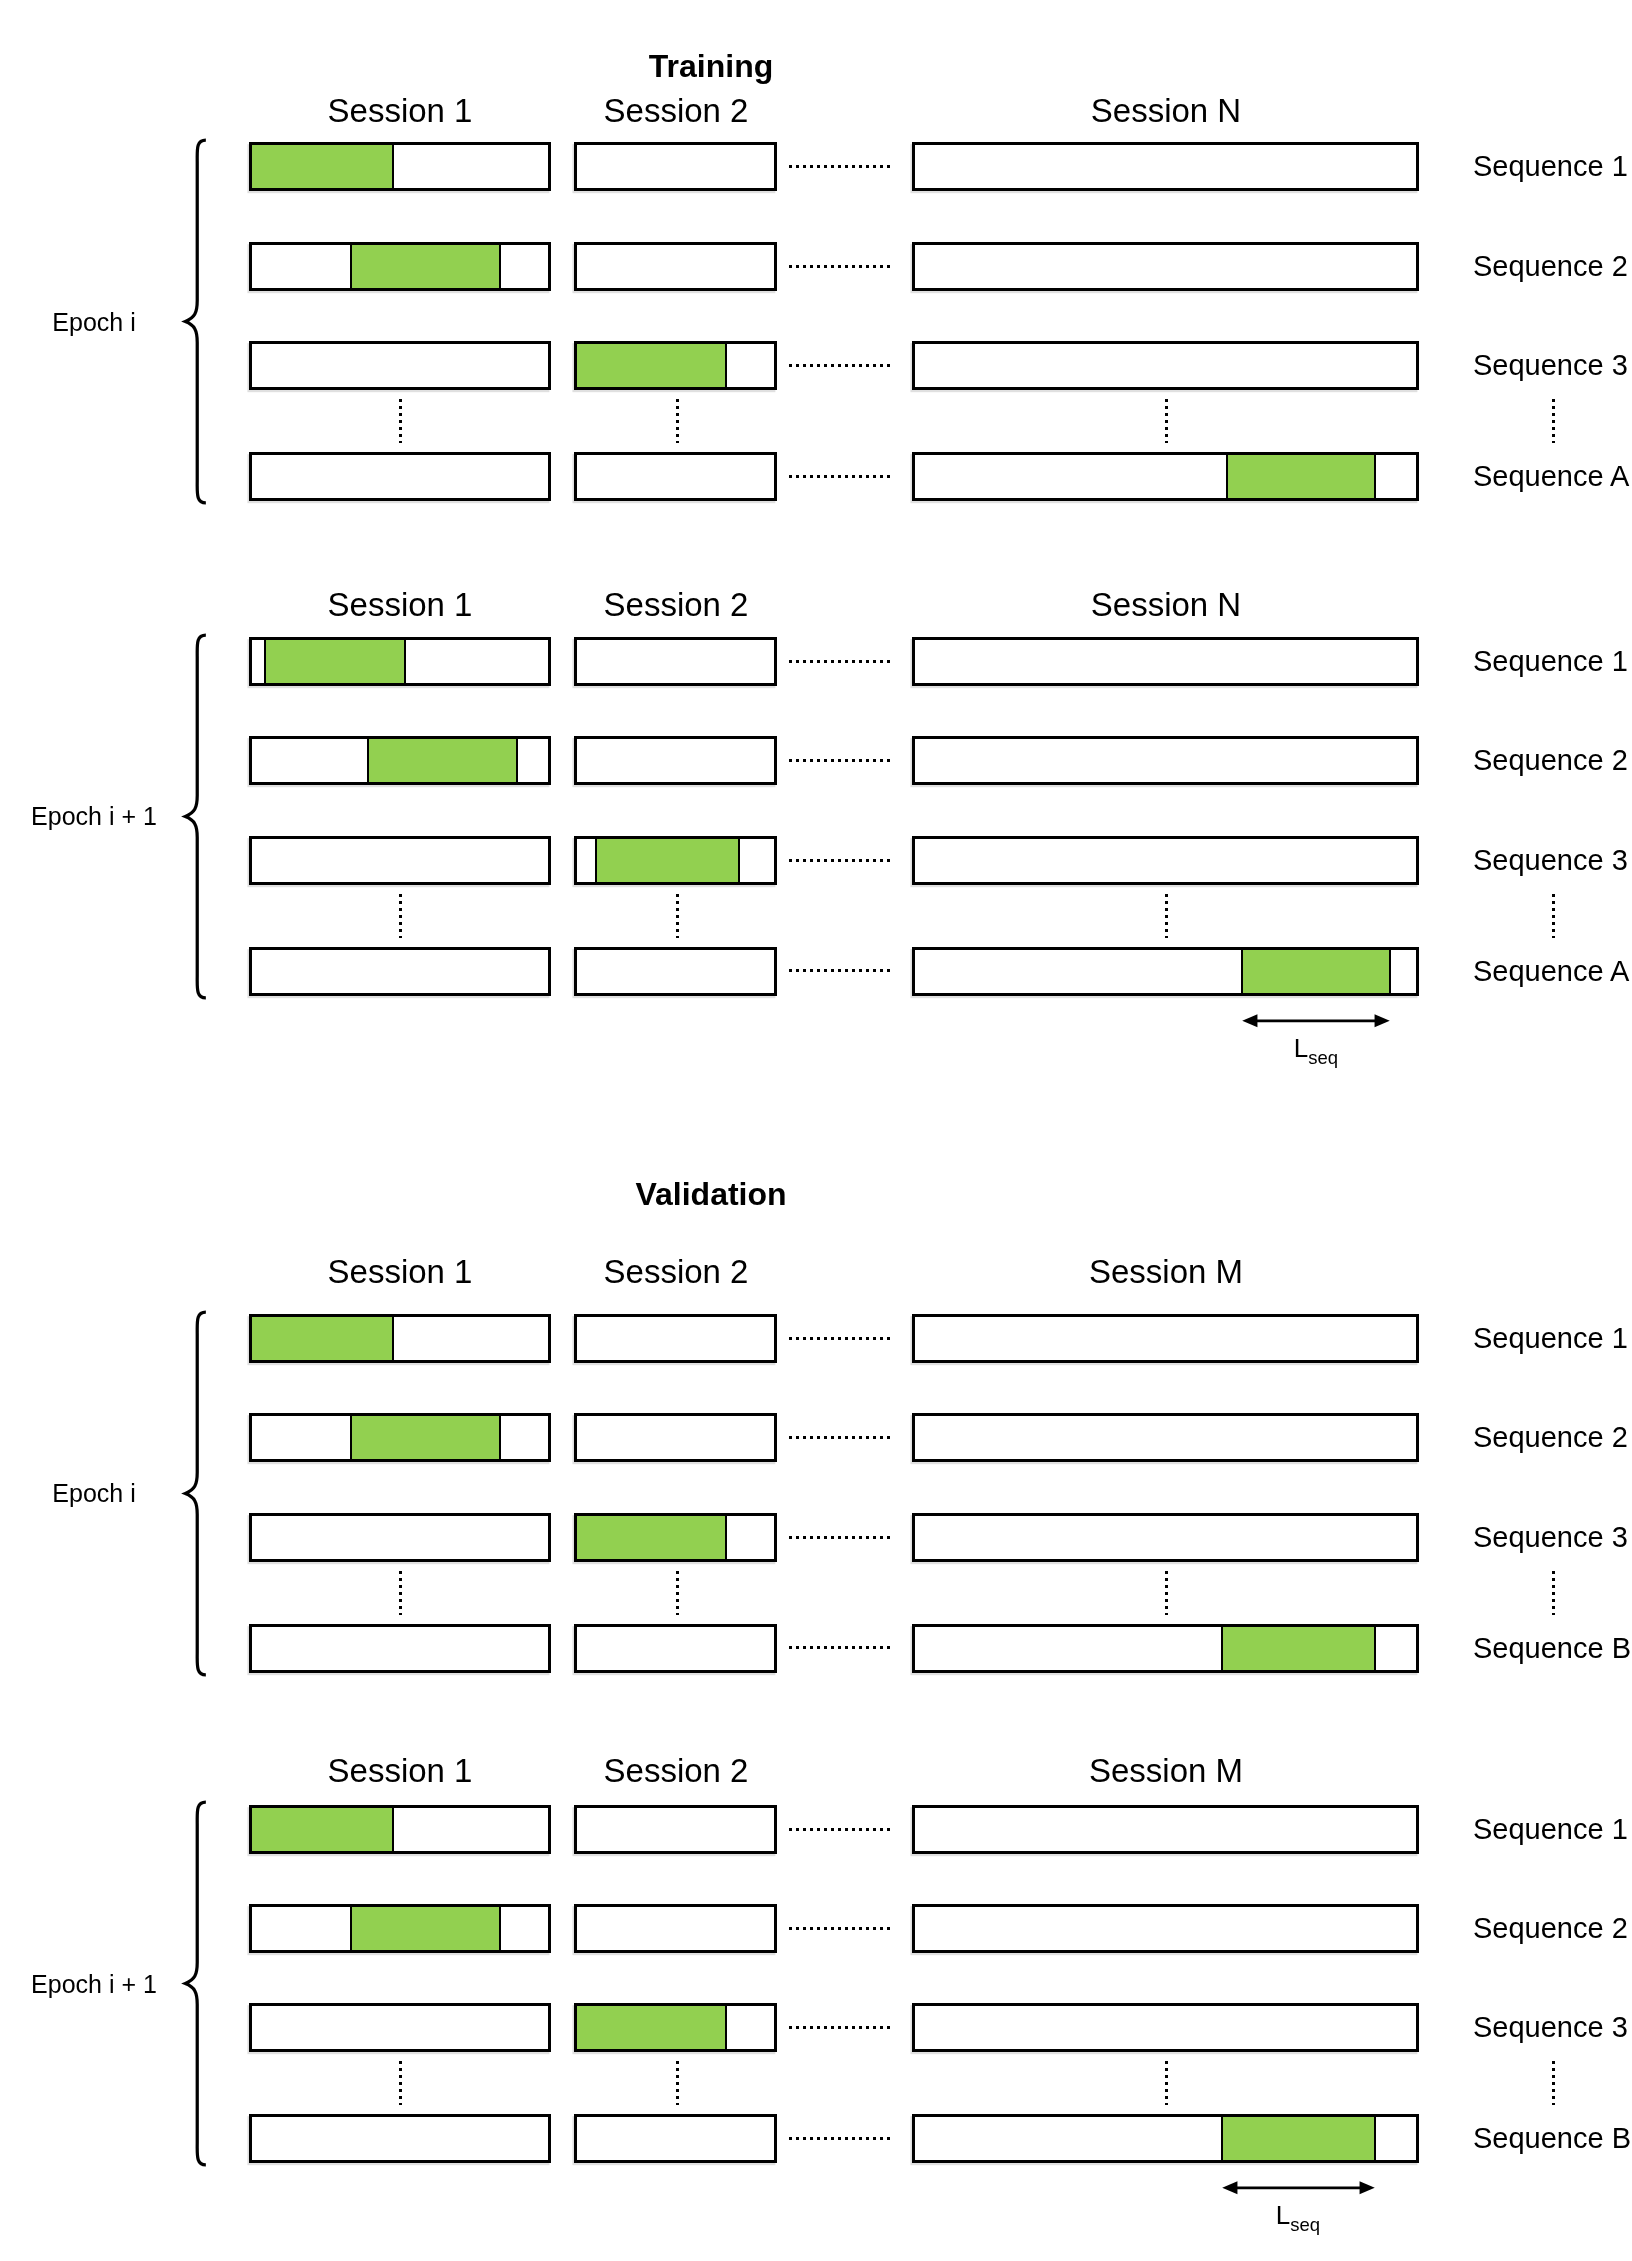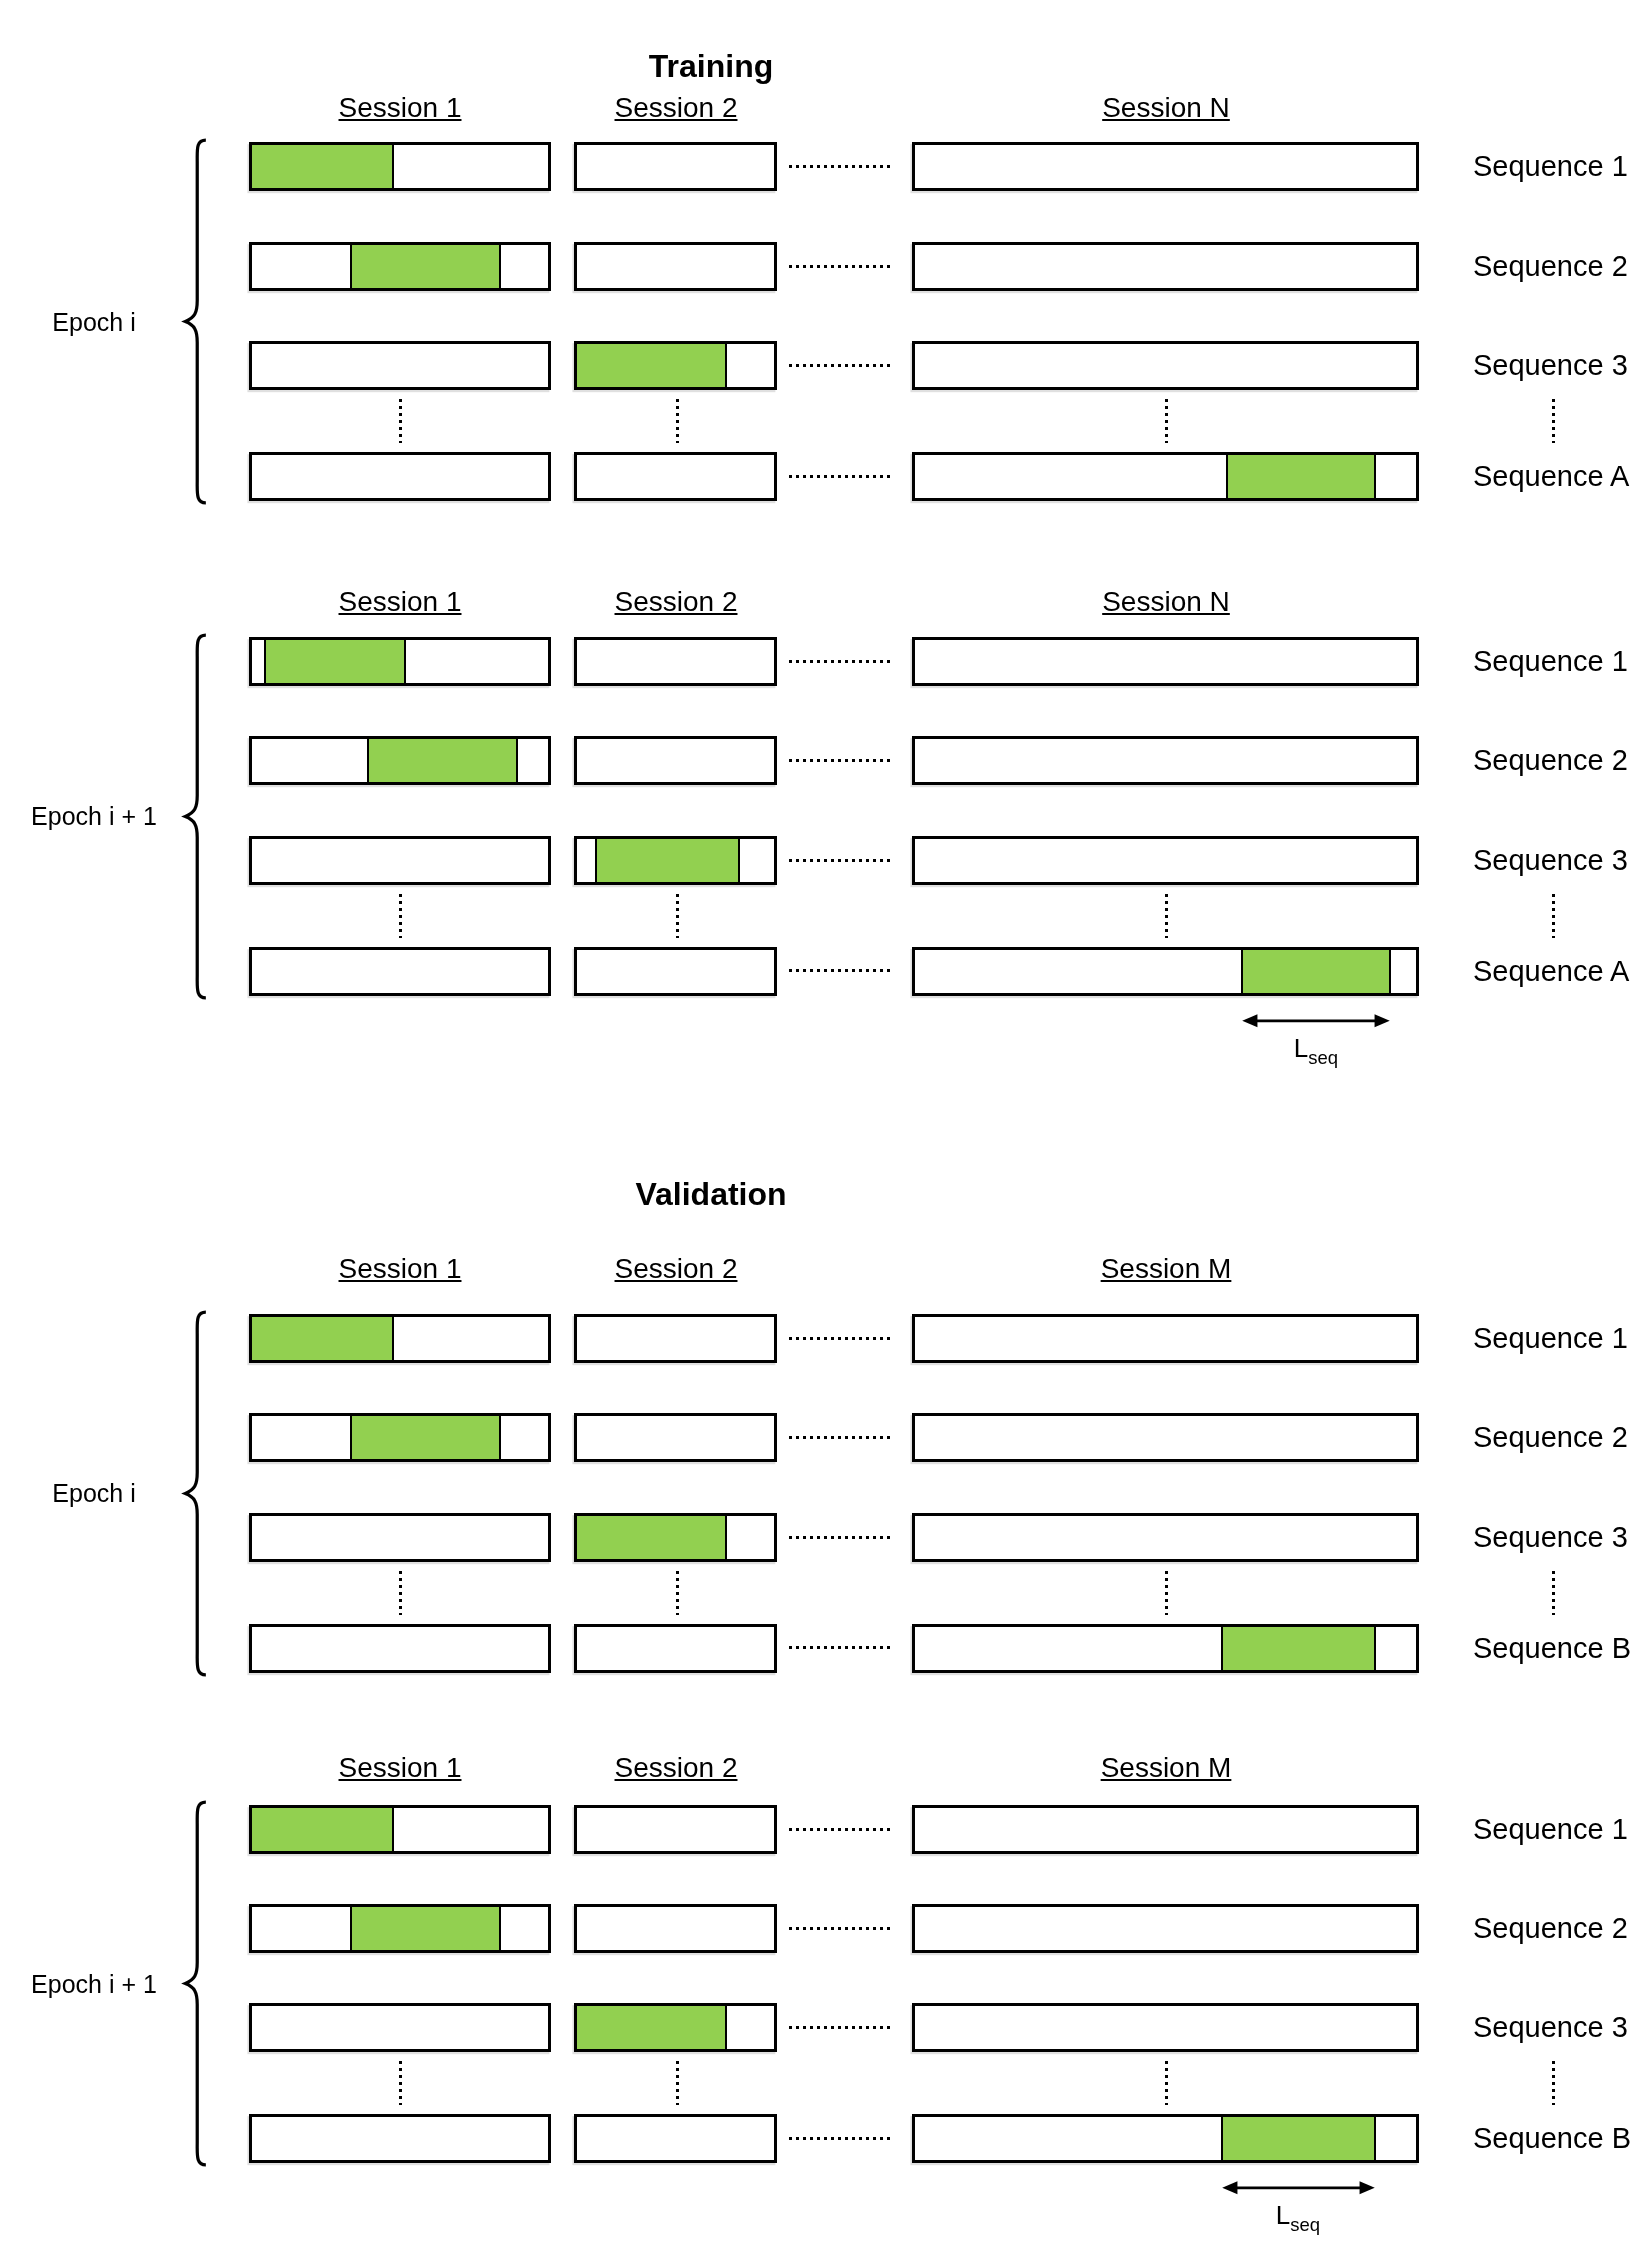--- a/index.html
+++ b/index.html
@@ -7,21 +7,21 @@
     width:1633px;height:2261px;position:relative;
     font-family:"Liberation Sans", sans-serif;color:#000;
   }
   #figure{position:absolute;left:0;top:0;width:1633px;height:2261px;}
   .title{
     position:absolute;left:711px;transform:translateX(-50%);
     font-size:32px;font-weight:bold;white-space:nowrap;line-height:1;
   }
   .hdr{
     position:absolute;transform:translateX(-50%);
-    font-size:28px;white-space:nowrap;line-height:1;text-decoration:underline;
+    font-size:33px;white-space:nowrap;line-height:1;
   }
   .epoch{
     position:absolute;transform:translate(-50%,-50%);
     font-size:25px;white-space:nowrap;line-height:1;
   }
   .seq{
     position:absolute;height:49px;display:flex;align-items:center;
     font-size:29px;white-space:nowrap;line-height:1;
   }
   .box{

